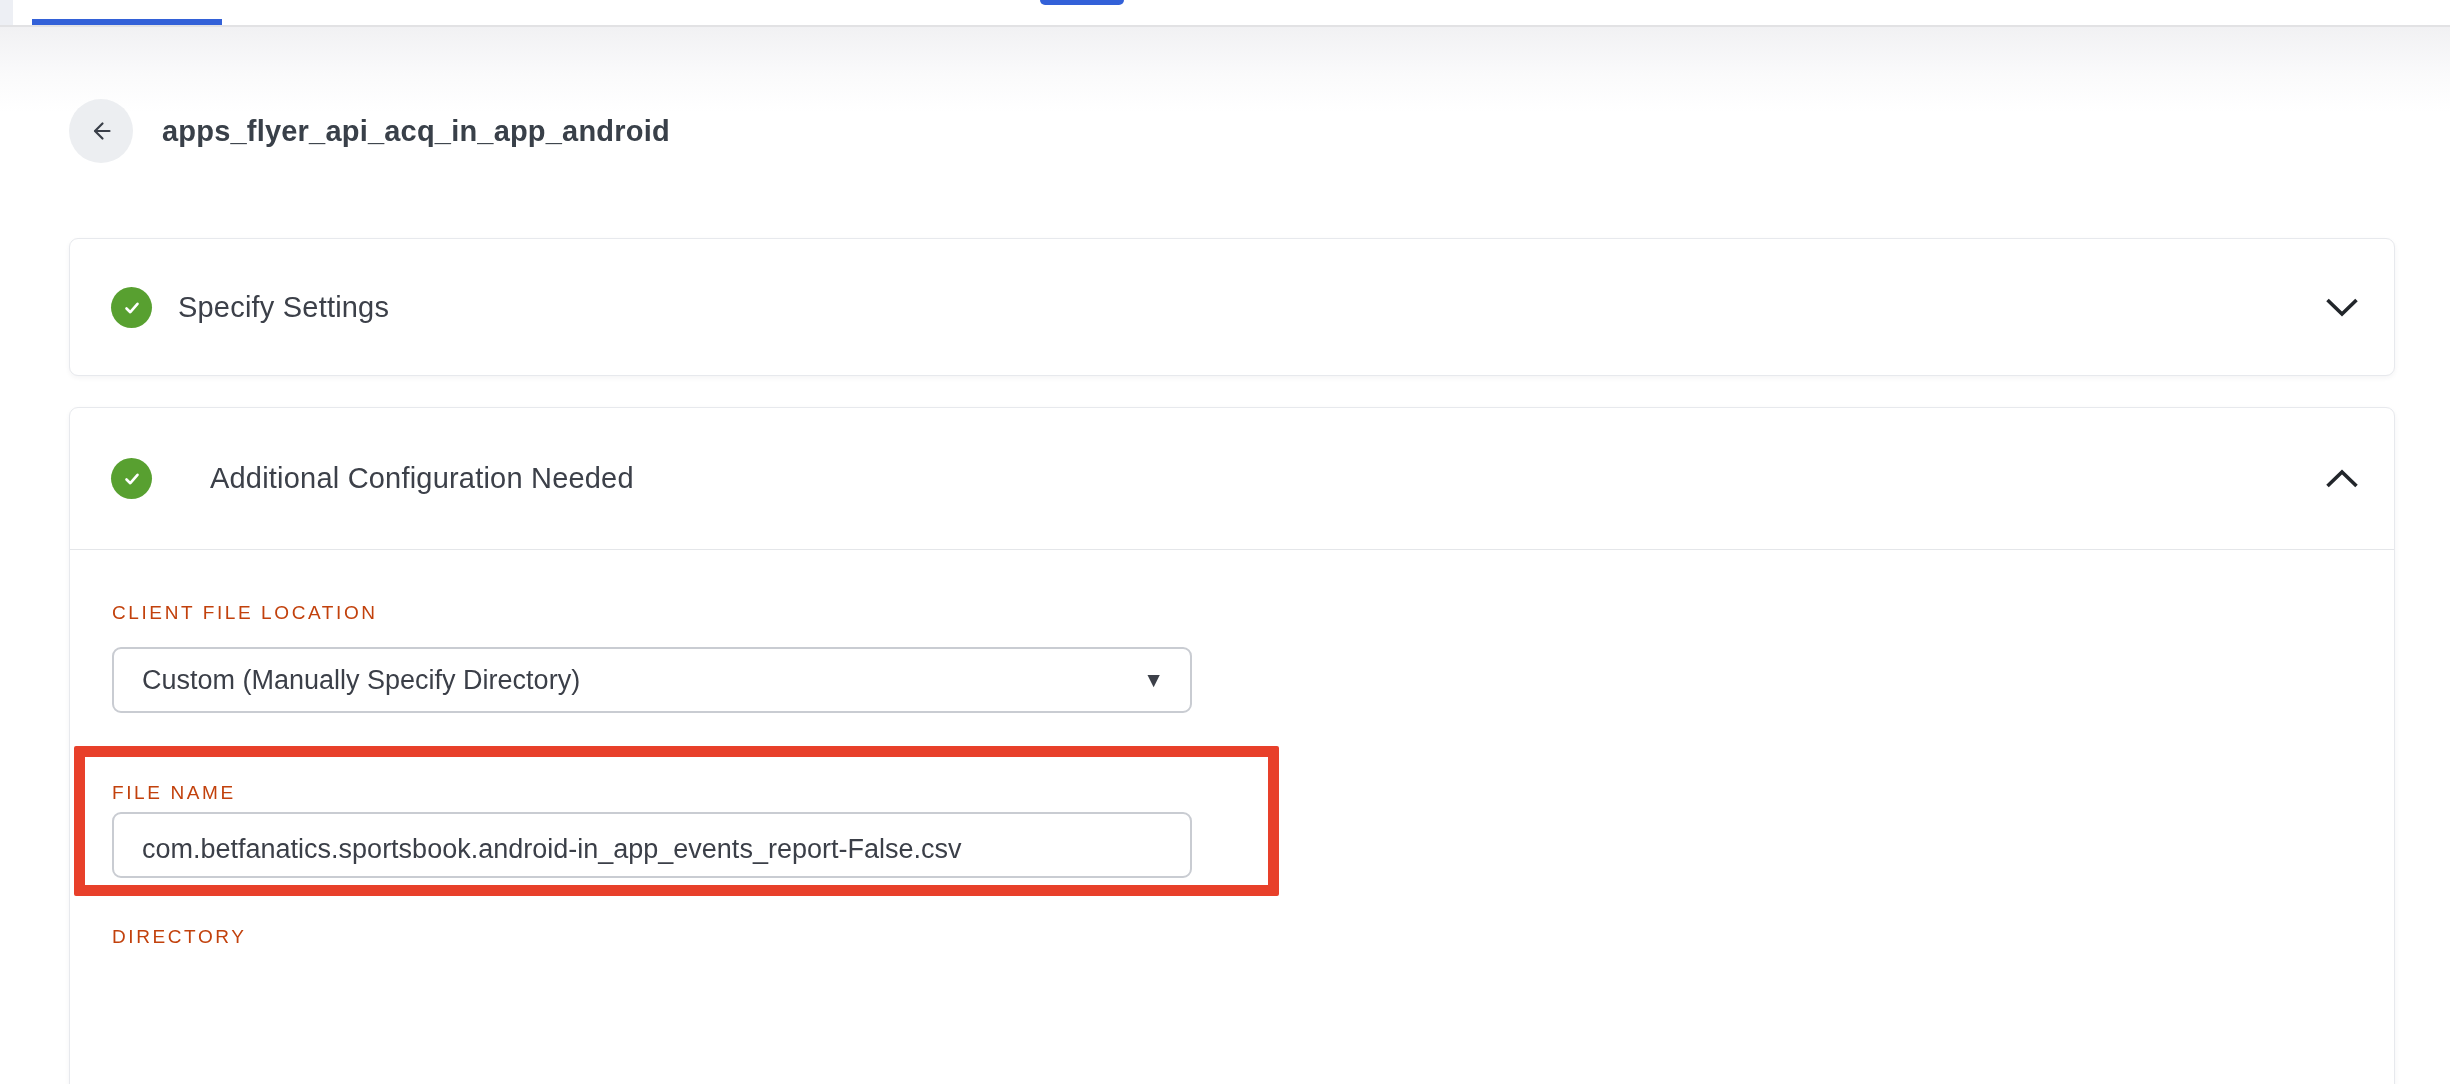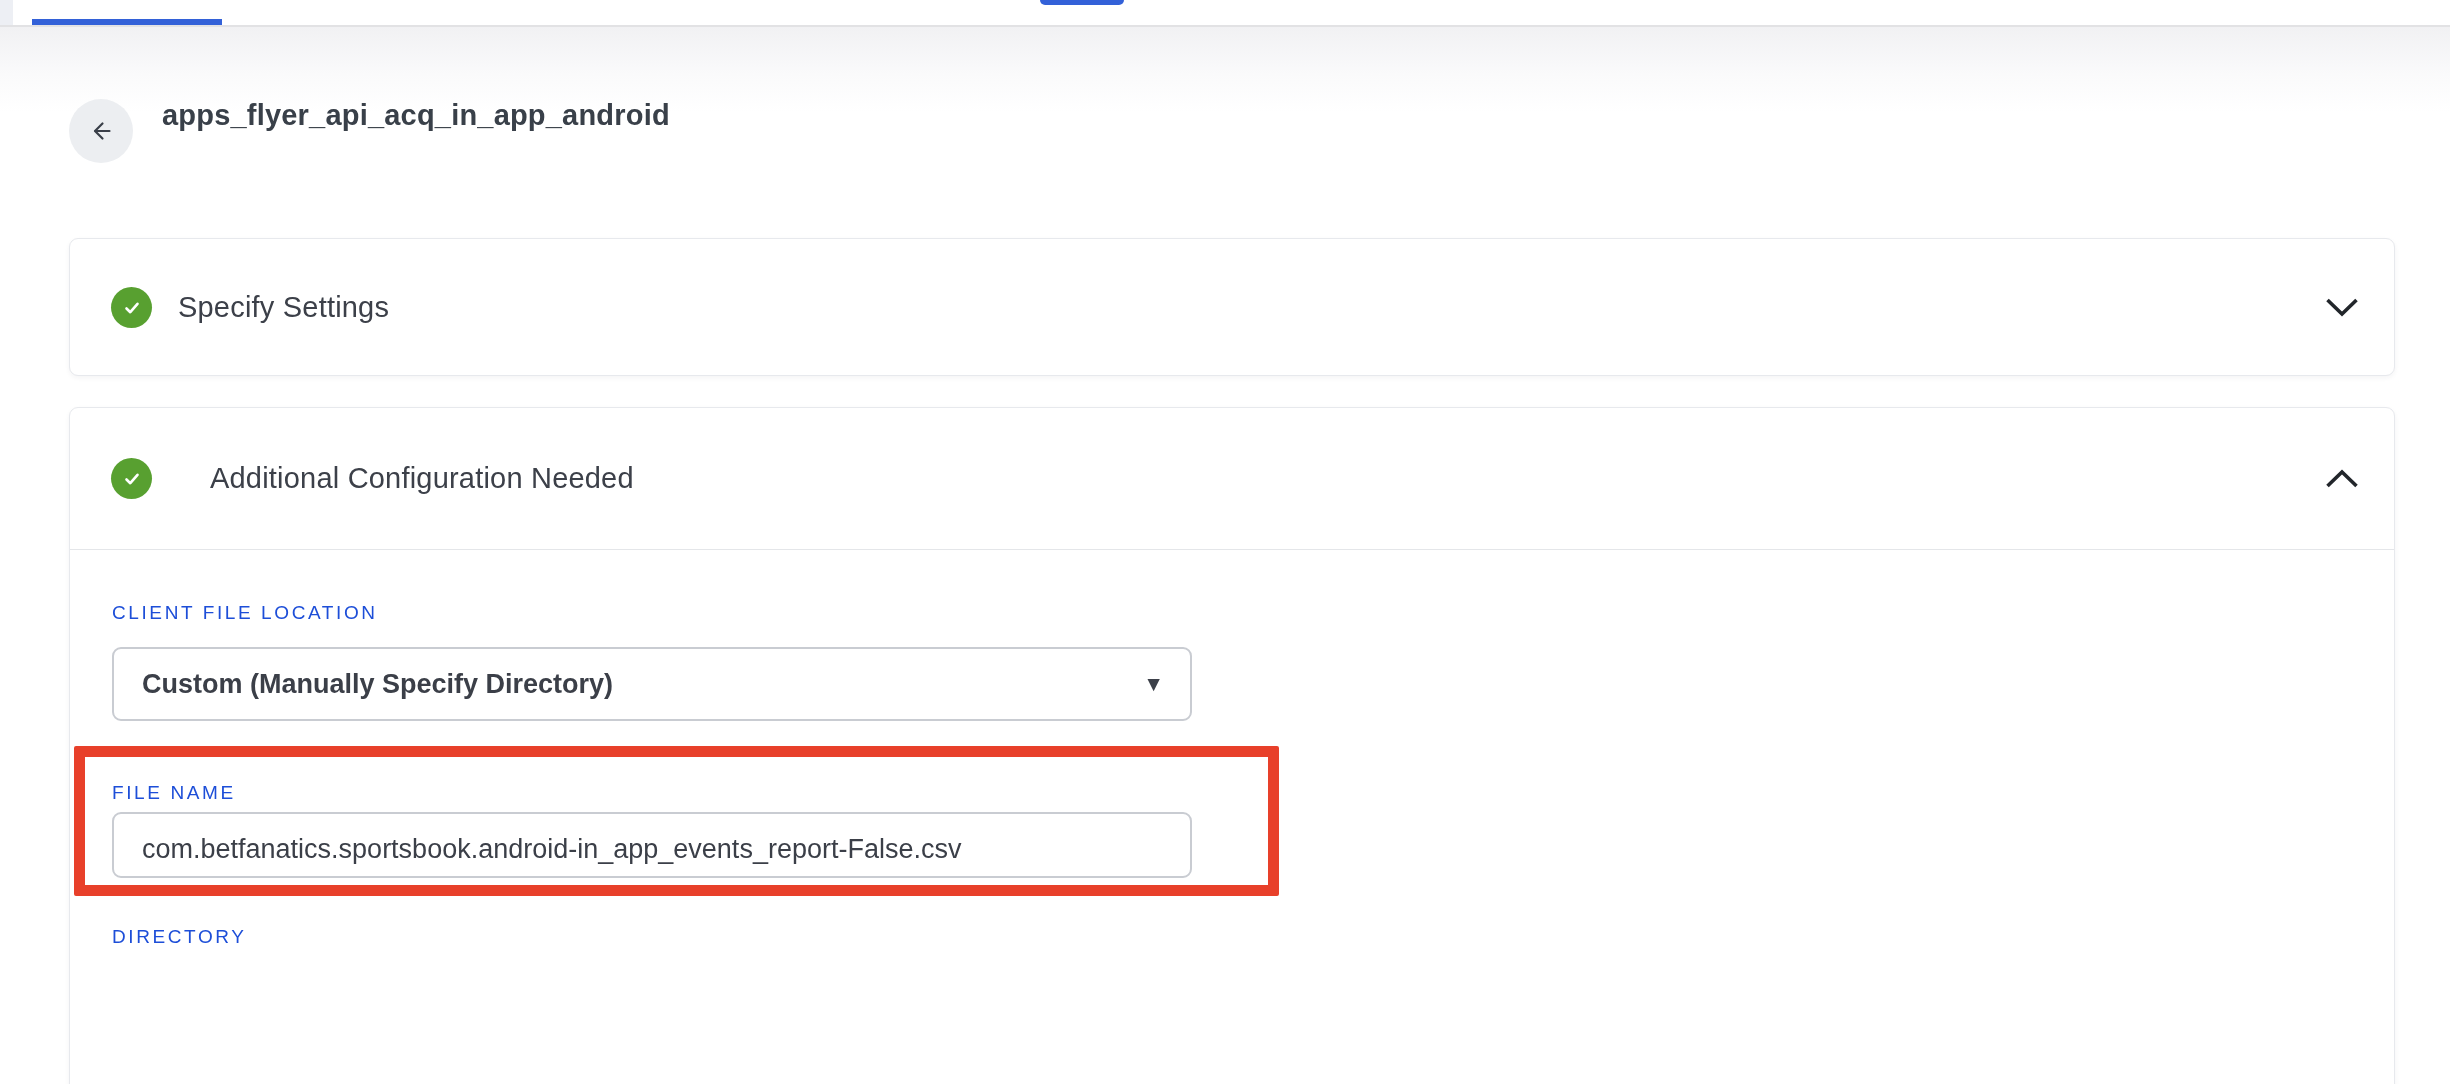--- a/index.html
+++ b/index.html
@@ -22,21 +22,21 @@
   .tab-indicator { position: absolute; left: 32px; top: 19px; width: 190px; height: 6px; background: #3361d8; border: none; padding: 0; }
   .top-pill { position: absolute; left: 1040px; top: 0; width: 84px; height: 5px; background: #3361d8; border: none; padding: 0; border-radius: 0 0 6px 6px; }
 
   
   .fade {
     position: absolute; left: 0; top: 27px; width: 2450px; height: 85px;
     background: linear-gradient(180deg, #f1f1f3 0%, #fafafb 55%, #ffffff 100%);
   }
 
   
-  .page-header { position: absolute; left: 69px; top: 99px; display: flex; }
+  .page-header { position: absolute; left: 69px; top: 99px; display: flex; align-items: center; }
   .back-btn {
     width: 64px; height: 64px; border-radius: 50%;
     background: #eceef1; border: none; cursor: pointer;
     display: flex; align-items: center; justify-content: center; padding: 0;
   }
   .back-btn svg { display: block; }
   .page-title {
     margin: 0 0 0 29px; font-size: 29px; font-weight: 700; color: #394049; letter-spacing: 0.2px;
   }
 
@@ -60,30 +60,30 @@
     display: flex; align-items: center; justify-content: center; flex: none;
   }
   .section-title { margin: 0 0 0 26px; font-size: 29px; font-weight: 400; color: #3c4049; letter-spacing: 0.2px; }
   .header-spacer { flex: 1 1 auto; }
   .chev { flex: none; }
 
   
   .card-body { position: absolute; left: 0; top: 0; width: 100%; height: 100%; }
   .field-label {
     position: absolute; left: 42px; font-size: 19px; font-weight: 500;
-    letter-spacing: 2.6px; color: #1d4ed8; text-transform: uppercase;
+    letter-spacing: 2.6px; color: #c2410c; text-transform: uppercase;
   }
   .label-cfl { top: 194px; }
   .label-fn  { top: 374px; }
   .label-dir { top: 518px; }
 
   .select-box {
-    position: absolute; left: 42px; top: 239px; width: 1080px; height: 74px; box-sizing: border-box;
+    position: absolute; left: 42px; top: 239px; width: 1080px; height: 66px; box-sizing: border-box;
     border: 2px solid #c9ccd2; border-radius: 9px; background: #ffffff;
-    display: flex; align-items: center; padding: 0 26px 0 28px; cursor: pointer; font-weight: bold;
+    display: flex; align-items: center; padding: 0 26px 0 28px; cursor: pointer;
   }
   .select-value { font-size: 27px; color: #3b3f48; flex: 1 1 auto; }
   .select-caret { font-size: 21px; color: #3c4049; flex: none; }
 
   .text-input {
     position: absolute; left: 42px; width: 1080px; height: 66px; box-sizing: border-box;
     border: 2px solid #c9ccd2; border-radius: 9px; background: #ffffff;
     padding: 8px 26px 0 28px; font-size: 27px; color: #3b3f48;
     font-family: "Liberation Sans", "DejaVu Sans", sans-serif; outline: none;
   }

